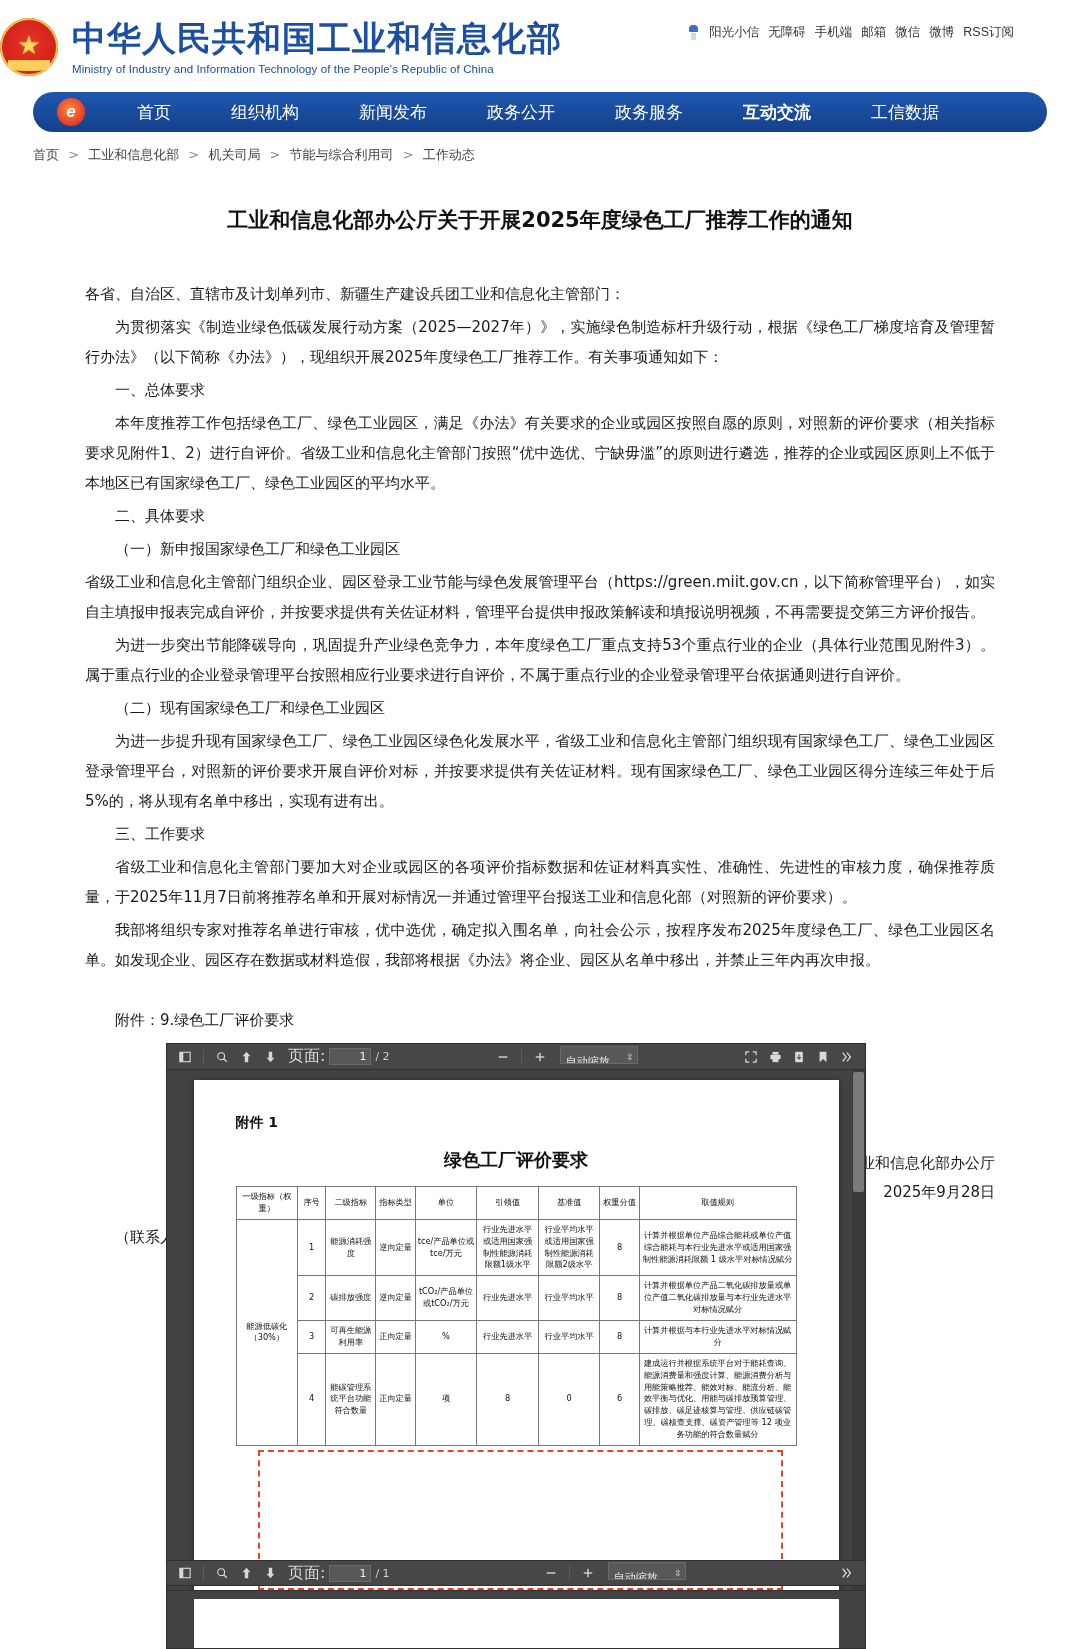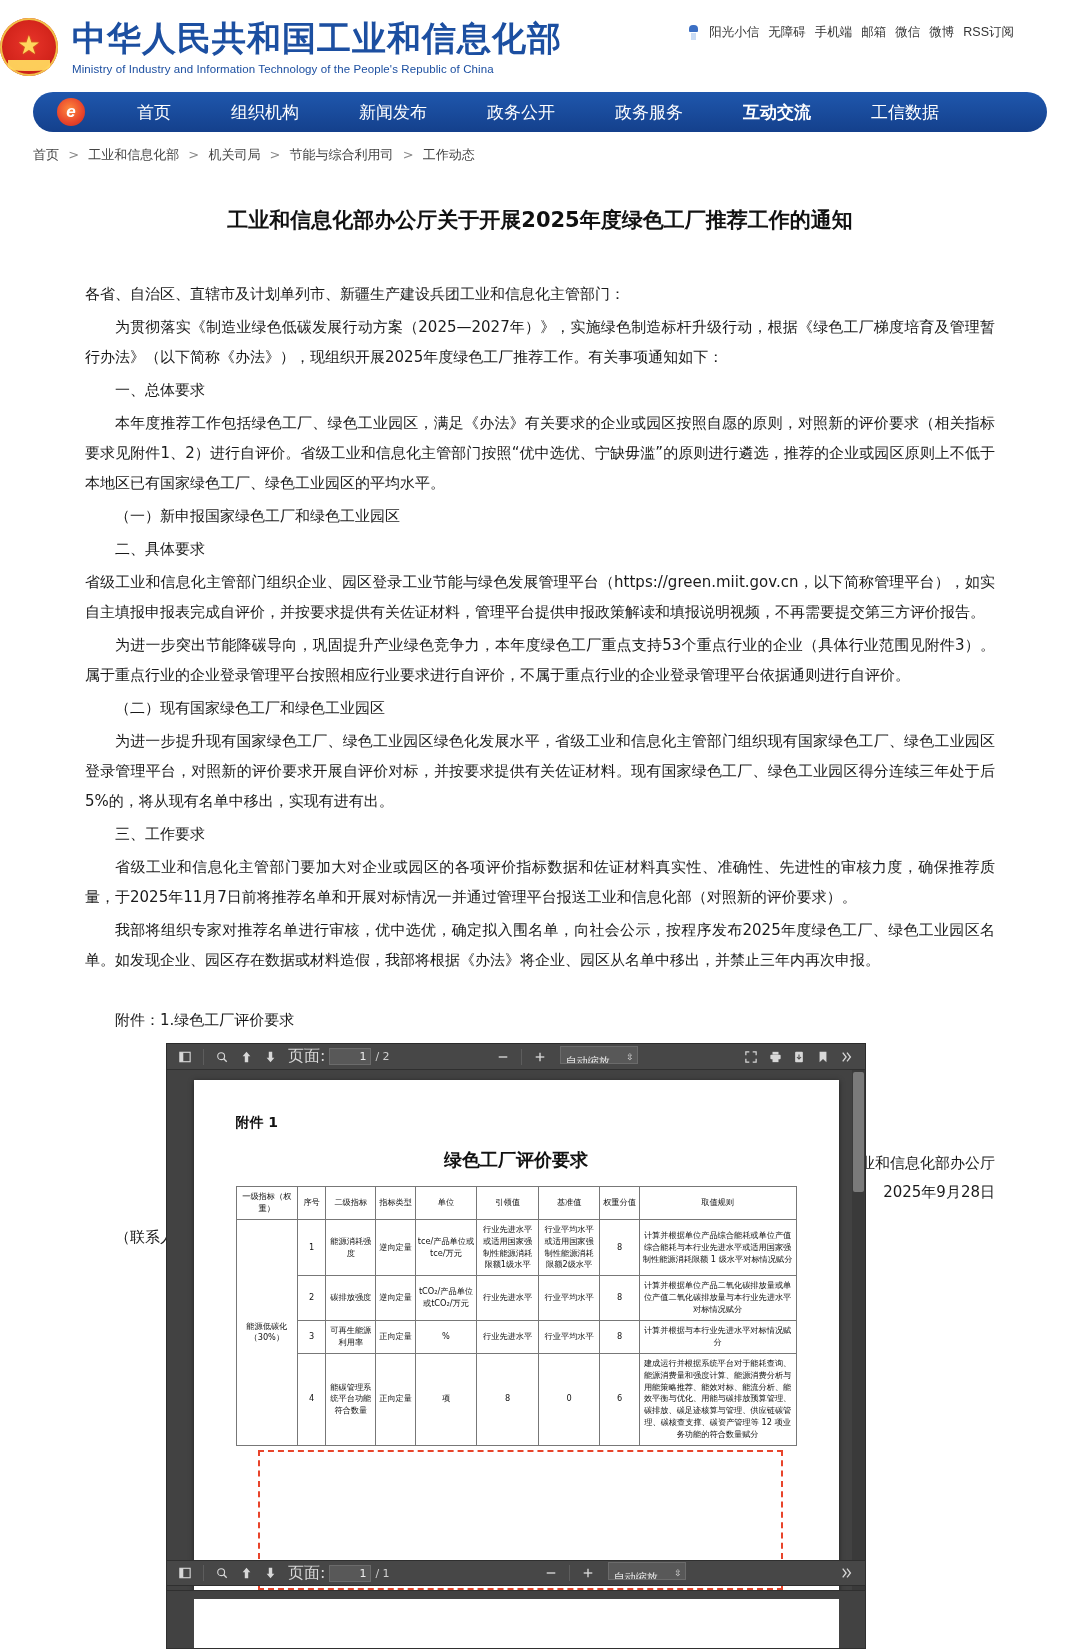--- a/index.html
+++ b/index.html
@@ -319,33 +319,33 @@
 </div>
 
 <div class="article">
   <div class="doc-title">工业和信息化部办公厅关于开展2025年度绿色工厂推荐工作的通知</div>
 
   <div class="doc-body">
     <p class="noind">各省、自治区、直辖市及计划单列市、新疆生产建设兵团工业和信息化主管部门：</p>
     <p class="ind">为贯彻落实《制造业绿色低碳发展行动方案（2025—2027年）》，实施绿色制造标杆升级行动，根据《绿色工厂梯度培育及管理暂行办法》（以下简称《办法》），现组织开展2025年度绿色工厂推荐工作。有关事项通知如下：</p>
     <p class="ind">一、总体要求</p>
     <p class="ind">本年度推荐工作包括绿色工厂、绿色工业园区，满足《办法》有关要求的企业或园区按照自愿的原则，对照新的评价要求（相关指标要求见附件1、2）进行自评价。省级工业和信息化主管部门按照“优中选优、宁缺毋滥”的原则进行遴选，推荐的企业或园区原则上不低于本地区已有国家绿色工厂、绿色工业园区的平均水平。</p>
+    <p class="ind">二、具体要求</p>
     <p class="ind">（一）新申报国家绿色工厂和绿色工业园区</p>
-    <p class="ind">二、具体要求</p>
     <p class="noind">省级工业和信息化主管部门组织企业、园区登录工业节能与绿色发展管理平台（https://green.miit.gov.cn，以下简称管理平台），如实自主填报申报表完成自评价，并按要求提供有关佐证材料，管理平台提供申报政策解读和填报说明视频，不再需要提交第三方评价报告。</p>
     <p class="ind">为进一步突出节能降碳导向，巩固提升产业绿色竞争力，本年度绿色工厂重点支持53个重点行业的企业（具体行业范围见附件3）。属于重点行业的企业登录管理平台按照相应行业要求进行自评价，不属于重点行业的企业登录管理平台依据通则进行自评价。</p>
     <p class="ind">（二）现有国家绿色工厂和绿色工业园区</p>
     <p class="ind">为进一步提升现有国家绿色工厂、绿色工业园区绿色化发展水平，省级工业和信息化主管部门组织现有国家绿色工厂、绿色工业园区登录管理平台，对照新的评价要求开展自评价对标，并按要求提供有关佐证材料。现有国家绿色工厂、绿色工业园区得分连续三年处于后5%的，将从现有名单中移出，实现有进有出。</p>
     <p class="ind">三、工作要求</p>
     <p class="ind">省级工业和信息化主管部门要加大对企业或园区的各项评价指标数据和佐证材料真实性、准确性、先进性的审核力度，确保推荐质量，于2025年11月7日前将推荐名单和开展对标情况一并通过管理平台报送工业和信息化部（对照新的评价要求）。</p>
     <p class="ind">我部将组织专家对推荐名单进行审核，优中选优，确定拟入围名单，向社会公示，按程序发布2025年度绿色工厂、绿色工业园区名单。如发现企业、园区存在数据或材料造假，我部将根据《办法》将企业、园区从名单中移出，并禁止三年内再次申报。</p>
   </div>
 
   <div class="attach-block">
-    <p class="first">附件：1.绿色工厂评价要求</p>
+    <p class="first">附件：9.绿色工厂评价要求</p>
     <p class="sub">2.绿色工业园区评价要求</p>
     <p class="sub">3.重点行业清单</p>
   </div>
 
   <div class="sign-block">
     <div>工业和信息化部办公厅</div>
     <div>2025年9月28日</div>
   </div>
 
   <div class="contact-line">（联系人及电话：王成波　　010—68205340）</div>

